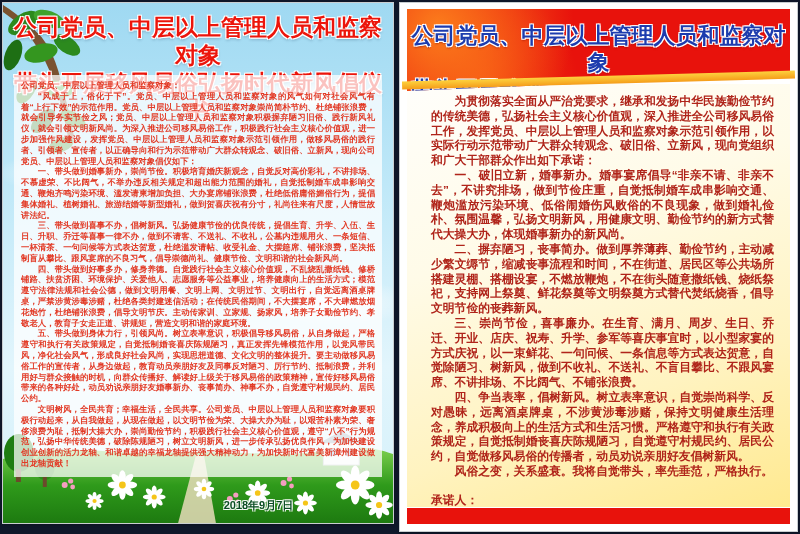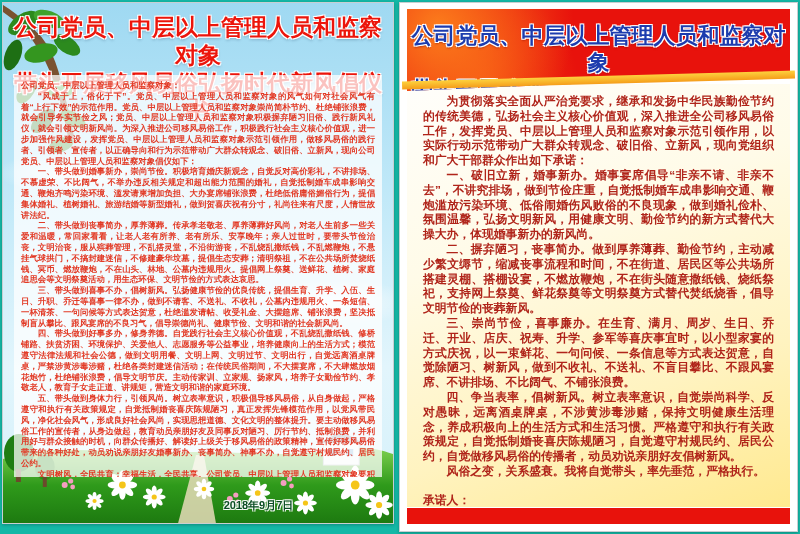--- a/index.html
+++ b/index.html
@@ -1,17 +1,17 @@
 <!DOCTYPE html>
 <html><head>
 <meta charset="utf-8">
 <style>
   * { margin:0; padding:0; box-sizing:border-box; }
   html,body { width:800px; height:534px; background:#ffffff; font-family:"Liberation Sans", sans-serif; }
-  .page { position:relative; width:800px; height:534px; background:#14b8a6; overflow:hidden; }
+  .page { position:relative; width:800px; height:534px; background:#0f172a; overflow:hidden; }
 
   
   .doc-left {
     position:absolute; left:2px; top:2px; width:392px; height:522px;
     border:1px solid #c9ced1;
     background:
       radial-gradient(ellipse 90px 26px at 310px 95px, rgba(255,255,255,.95), rgba(255,255,255,0) 70%),
       radial-gradient(ellipse 110px 30px at 70px 170px, rgba(255,255,255,.85), rgba(255,255,255,0) 70%),
       radial-gradient(ellipse 120px 34px at 330px 300px, rgba(255,255,255,.8), rgba(255,255,255,0) 70%),
       linear-gradient(180deg,#9fd9f2 0%, #bfe8f8 35%, #e2f5fc 70%, #d3f0fa 100%);
@@ -62,21 +62,21 @@
     text-shadow:-1px -1px 0 #fff, 1px -1px 0 #fff, -1px 1px 0 #fff, 1px 1px 0 #fff, 0 2px 2px rgba(120,0,0,.5);
   }
   .rstripe {
     position:absolute; left:2px; right:2px; top:73px; height:8px; z-index:1;
     background:linear-gradient(180deg,#fdd23e,#f59d1a);
     transform:rotate(-1.6deg);
   }
   .rbody {
     position:absolute; left:7px; right:7px; top:81px; bottom:24px; z-index:0;
     background:linear-gradient(160deg,#fffefb 0%, #fffbe8 35%, #fff3c0 70%, #ffe98f 100%);
-    padding:10px 16px 0 16px; overflow:hidden;
+    padding:10px 16px 0 24px; overflow:hidden;
     color:#b0241a; font-weight:bold; font-size:11.8px; line-height:14.8px;
     text-align:justify;
   }
   .rbody p { text-indent:2em; }
   .rsign { text-align:left; padding-right:34px; margin-top:10px; }
   .rsign div { line-height:22px; }
   .rbar { position:absolute; left:7px; right:7px; bottom:7px; height:16px; background:#e8120c; }
 </style>
 </head>
 <body>
@@ -156,21 +156,20 @@
 
     <div class="ltitle">
       <div>公司党员、中层以上管理人员和监察对象</div>
       <div>带头开展移风易俗弘扬时代新风倡仪书</div>
     </div>
 
     <div class="lbody">
       <p class="salute">公司党员、中层以上管理人员和监察对象：</p>
       <p>“风成于上，俗化于下”。党员、中层以上管理人员和监察对象的风气如何对社会风气有着“上行下效”的示范作用。党员、中层以上管理人员和监察对象崇尚简朴节约、杜绝铺张浪费，就会引导务实节俭之风；党员、中层以上管理人员和监察对象积极摒弃陋习旧俗、践行新风礼仪，就会引领文明新风尚。为深入推进公司移风易俗工作，积极践行社会主义核心价值观，进一步加强作风建设，发挥党员、中层以上管理人员和监察对象示范引领作用，做移风易俗的践行者、引领者、宣传者，以正确导向和行为示范带动广大群众转观念、破旧俗、立新风，现向公司党员、中层以上管理人员和监察对象倡仪如下：</p>
       <p>一、带头做到婚事新办，崇尚节俭。积极培育婚庆新观念，自觉反对高价彩礼，不讲排场、不慕虚荣、不比阔气，不举办违反相关规定和超出能力范围的婚礼，自觉抵制婚车成串影响交通、鞭炮齐鸣污染环境、滥发请柬增加负担、大办宴席铺张浪费，杜绝低俗庸俗媚俗行为，提倡集体婚礼、植树婚礼、旅游结婚等新型婚礼，做到贺喜庆祝有分寸，礼尚往来有尺度，人情世故讲法纪。</p>
-      <p>二、带头做到丧事简办，厚养薄葬。传承孝老敬老、厚养薄葬好风尚，对老人生前多一些关爱和温暖，常回家看看，让老人老有所养、老有所乐、安享晚年；亲人过世时，要带头节俭治丧，文明治丧，服从殡葬管理，不乱搭灵堂，不沿街游丧，不乱烧乱撒纸钱，不乱燃鞭炮，不悬挂气球拱门，不搞封建迷信，不修建豪华坟墓，提倡生态安葬；清明祭祖，不在公共场所焚烧纸钱、冥币、燃放鞭炮，不在山头、林地、公墓内违规用火。提倡网上祭奠、送鲜花、植树、家庭追思会等文明祭奠活动，用生态环保、文明节俭的方式表达哀思。</p>
       <p>三、带头做到喜事不办，倡树新风。弘扬健康节俭的优良传统，提倡生育、升学、入伍、生日、升职、乔迁等喜事一律不办，做到不请客、不送礼、不收礼，公墓内违规用火、一条短信、一杯清茶、一句问候等方式表达贺意，杜绝滥发请帖、收受礼金、大摆筵席、铺张浪费，坚决抵制盲从攀比、跟风宴席的不良习气，倡导崇德尚礼、健康节俭、文明和谐的社会新风尚。</p>
       <p>四、带头做到好事多办，修身养德。自觉践行社会主义核心价值观，不乱烧乱撒纸钱、修桥铺路、扶贫济困、环境保护、关爱他人、志愿服务等公益事业，培养健康向上的生活方式；模范遵守法律法规和社会公德，做到文明用餐、文明上网、文明过节、文明出行，自觉远离酒桌牌桌，严禁涉黄涉毒涉赌，杜绝各类封建迷信活动；在传统民俗期间，不大摆宴席，不大肆燃放烟花炮竹，杜绝铺张浪费，倡导文明节庆。主动传家训、立家规、扬家风，培养子女勤俭节约、孝敬老人，教育子女走正道、讲规矩，营造文明和谐的家庭环境。</p>
       <p>五、带头做到身体力行，引领风尚。树立表率意识，积极倡导移风易俗，从自身做起，严格遵守和执行有关政策规定，自觉抵制婚丧喜庆陈规陋习，真正发挥先锋模范作用，以党风带民风，净化社会风气，形成良好社会风尚，实现思想道德、文化文明的整体提升。要主动做移风易俗工作的宣传者，从身边做起，教育动员亲朋好友及同事反对陋习、厉行节约、抵制浪费，并利用好与群众接触的时机，向群众传播好、解读好上级关于移风易俗的政策精神，宣传好移风易俗带来的各种好处，动员劝说亲朋好友婚事新办、丧事简办、神事不办，自觉遵守村规民约、居民公约。</p>
       <p>文明树风，全民共育；幸福生活，全民共享。公司党员、中层以上管理人员和监察对象要积极行动起来，从自我做起，从现在做起，以文明节俭为荣、大操大办为耻，以艰苦朴素为荣、奢侈浪费为耻，抵制大操大办，崇尚勤俭节约，积极践行社会主义核心价值观，遵守“八不”行为规范，弘扬中华传统美德，破除陈规陋习，树立文明新风，进一步传承弘扬优良作风，为加快建设创业创新的活力龙轴、和谐卓越的幸福龙轴提供强大精神动力，为加快新时代富美新漳州建设做出龙轴贡献！</p>
     </div>
 
     <div class="lsign">
       <div>2018年9月7日</div>
     </div>
   </div>

